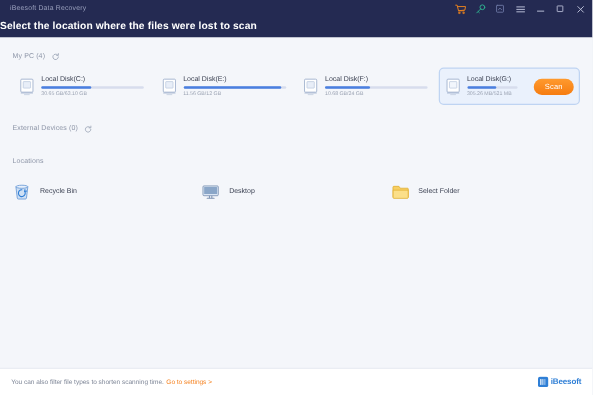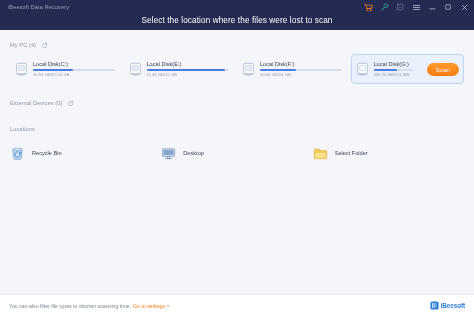--- a/index.html
+++ b/index.html
@@ -40,23 +40,23 @@
   .wicon {
     width: 10px; height: 10px;
     display: flex; align-items: center; justify-content: center;
     font-size: 8px; line-height: 1;
     color: #b9bed6;
   }
   .wicon svg { display: block; }
   .banner-text {
     position: absolute;
     left: 0; right: 0; top: 16px;
-    text-align: center;
+    text-align: left;
     font-size: 8.2px;
-    font-weight: normal;
+    font-weight: bold;
     color: #ffffff;
     letter-spacing: .1px;
   }
 
   
   .body {
     flex: 1 1 auto;
     background: #f4f6fa;
     position: relative;
     padding: 0 10px;

